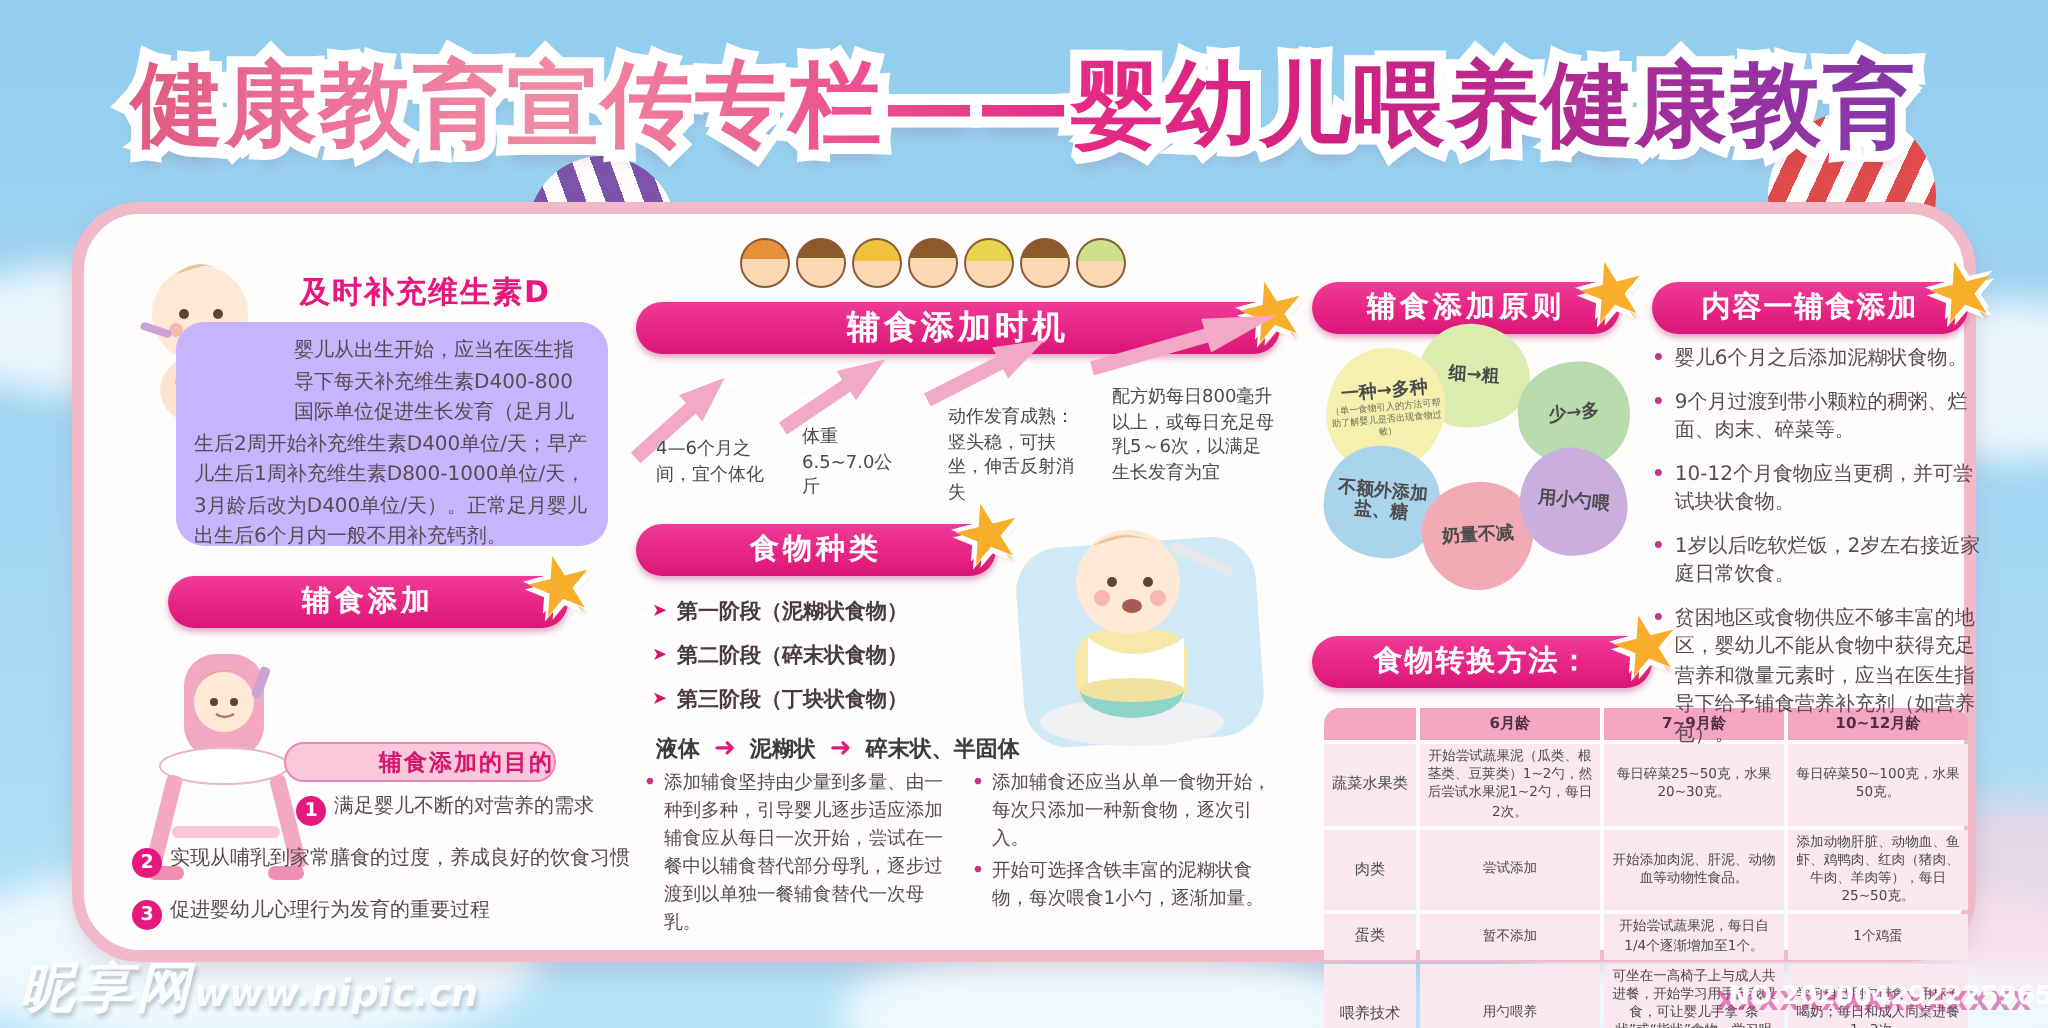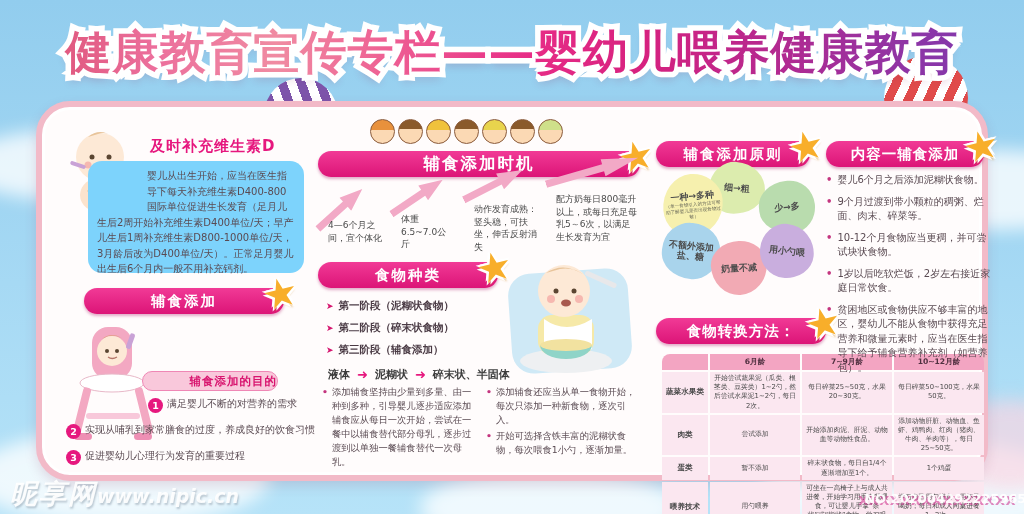--- a/index.html
+++ b/index.html
@@ -31,21 +31,21 @@
   .panel > * { position:absolute; }
 
   .banner { height:26px; line-height:26px; background:linear-gradient(180deg,#f13a96,#dc1477);
             border-radius:15px; color:#fff; font-weight:bold; font-size:14.5px; text-align:center;
             letter-spacing:2px; box-shadow:0 2px 3px rgba(170,20,100,.35); }
   .banner .star { position:absolute; right:-16px; top:-15px; font-size:40px; color:#f8ae2a;
             transform:rotate(-14deg); line-height:1;
             text-shadow:2px 2px 0 #fff,-2px -2px 0 #fff,2px -2px 0 #fff,-2px 2px 0 #fff,0 3px 2px rgba(200,120,0,.4); }
 
   .body-text { font-size:10px; line-height:1.55; color:#5a4a52; }
-  .pinkbox { background:#7dd3fc; border-radius:14px; padding:7px 9px; }
+  .pinkbox { background:#c4b5fd; border-radius:14px; padding:7px 9px; }
   .vitamin-title { color:#e6177e; font-weight:bold; font-size:15px; letter-spacing:1px; }
 
   .pill { background:#f9c8db; color:#d8156f; border:1.5px solid #ef87b5; border-radius:12px;
           font-weight:bold; font-size:11.5px; text-align:right; line-height:18px; letter-spacing:1px; }
   .numitem { display:flex; align-items:flex-start; gap:4px; font-size:10px; color:#5a4a52; line-height:1.4; }
   .num { flex:0 0 15px; width:15px; height:15px; border-radius:50%; background:#e6187e; color:#fff;
          font-size:9.5px; line-height:15px; text-align:center; font-weight:bold; margin-top:1px; }
 
   .sarrow { height:20px; background:#f2a9c6;
             clip-path:polygon(0 32%,62% 32%,62% 6%,100% 50%,62% 94%,62% 68%,0 68%); }
@@ -62,21 +62,21 @@
   .petal { display:flex; flex-direction:column; align-items:center; justify-content:center;
            text-align:center; font-weight:bold; color:#4c4c4c; font-size:9px; line-height:1.15; }
   .petal .pnote { font-weight:normal; font-size:4.6px; color:#6a6a5a; line-height:1.25; margin-top:1px; }
 
   table.conv { border-collapse:separate; border-spacing:2px; width:326px; table-layout:fixed;
                font-size:6.8px; color:#4a4a4a; }
   table.conv th { background:#f3a5c2; font-weight:bold; font-size:7.6px; padding:3px 1px; color:#503040; }
   table.conv th:first-child { border-radius:8px 0 0 0; }
   table.conv th:last-child { border-radius:0 8px 0 0; }
   table.conv td { background:#fbe7f0; padding:2px 3px; text-align:center; vertical-align:middle; line-height:1.35; }
-  table.conv td.rowlabel { font-weight:bold; font-size:7.6px; }
+  table.conv td.rowlabel { font-weight:normal; font-size:7.6px; }
   col.c0 { width:46px; }
 
   .cbullet { display:flex; gap:5px; font-size:10px; line-height:1.45; color:#5a4a52; margin-bottom:7px; }
 
   .nipic { position:absolute; left:10px; bottom:2px; color:rgba(255,255,255,.92); font-weight:bold;
            z-index:3; text-shadow:1px 2px 2px rgba(90,110,130,.35); font-style:italic; }
   .nipic .cn { font-size:27px; letter-spacing:2px; } .nipic .url { font-size:19px; margin-left:0; }
   .serial-wrap { position:absolute; right:8px; bottom:6px; z-index:3; height:18px; }
   .serial-x { color:rgba(205,45,140,.55); font-weight:bold; font-size:13px; letter-spacing:0.5px; }
   .serial-no { position:absolute; left:6px; top:1px; color:rgba(255,255,255,.95); font-size:13px; font-weight:bold; }
@@ -190,21 +190,21 @@
     <div class="stageline" style="left:284px;top:192px;">
       <span class="tri">➤</span>
       <span>第一阶段（泥糊状食物）</span>
     </div>
     <div class="stageline" style="left:284px;top:214px;">
       <span class="tri">➤</span>
       <span>第二阶段（碎末状食物）</span>
     </div>
     <div class="stageline" style="left:284px;top:236px;">
       <span class="tri">➤</span>
-      <span>第三阶段（辅食添加）</span>
+      <span>第三阶段（丁块状食物）</span>
     </div>
 
     <div class="flow" style="left:286px;top:260px;">
       <span>液体</span>
       <span class="fa">➜</span>
       <span>泥糊状</span>
       <span class="fa">➜</span>
       <span>碎末状、半固体</span>
     </div>
 
@@ -290,21 +290,21 @@
       </tr>
       <tr>
         <td class="rowlabel">肉类</td>
         <td>尝试添加</td>
         <td>开始添加肉泥、肝泥、动物血等动物性食品。</td>
         <td>添加动物肝脏、动物血、鱼虾、鸡鸭肉、红肉（猪肉、牛肉、羊肉等），每日25~50克。</td>
       </tr>
       <tr>
         <td class="rowlabel">蛋类</td>
         <td>暂不添加</td>
-        <td>碎末状食物，每日自1/4个逐渐增加至1个。</td>
+        <td>开始尝试蔬果泥，每日自1/4个逐渐增加至1个。</td>
         <td>1个鸡蛋</td>
       </tr>
       <tr>
         <td class="rowlabel">喂养技术</td>
         <td>用勺喂养</td>
         <td>可坐在一高椅子上与成人共进餐，开始学习用手自我喂食，可让婴儿手拿“条状”或“指状”食物，学习咀嚼。</td>
         <td>学习自己用勺进食；用杯子喝奶；每日和成人同桌进餐1~2次。</td>
       </tr>
     </tbody>
       </table>

